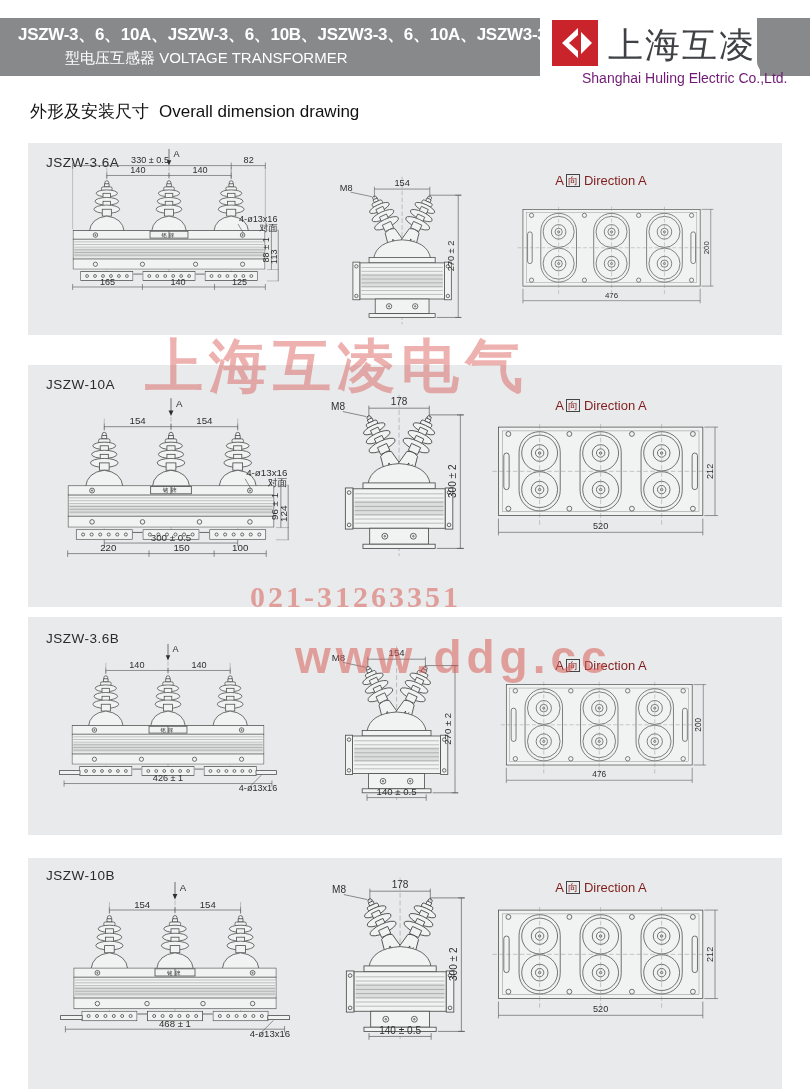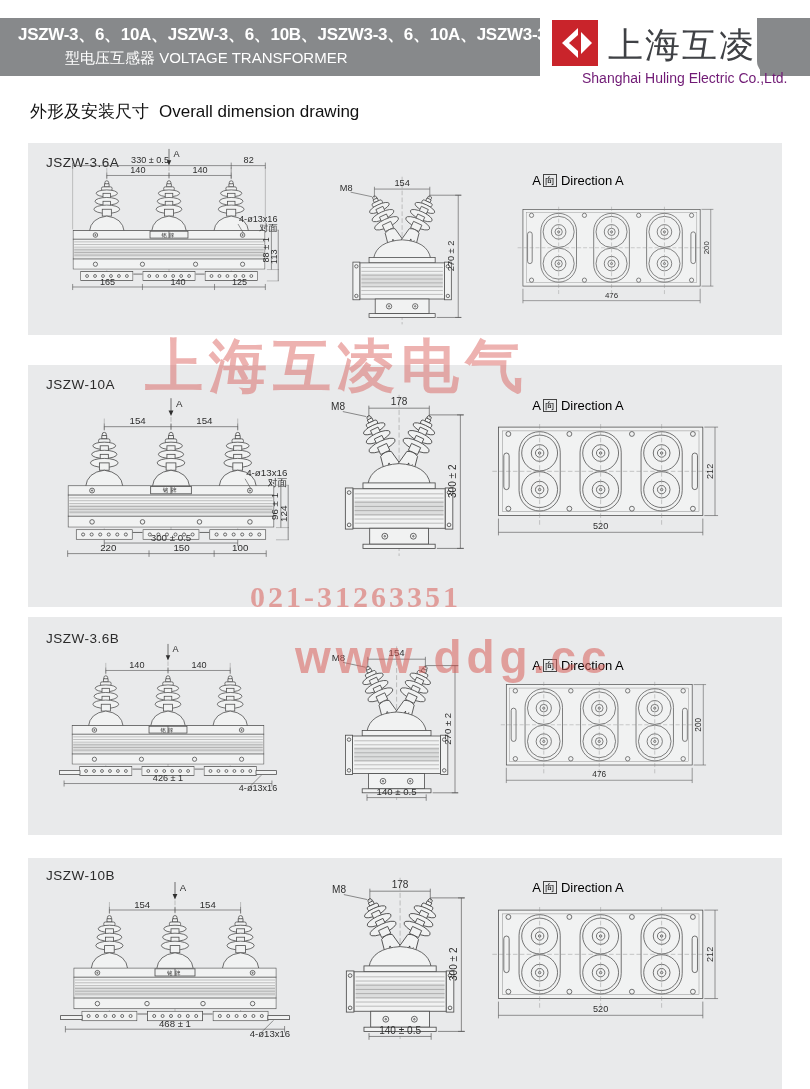--- a/index.html
+++ b/index.html
@@ -13,21 +13,21 @@
   .logo-mark{position:absolute;left:552px;top:20px;width:46px;height:46px;background:#c9242b;}
   .logo-cn{position:absolute;left:608px;top:22px;font-size:35px;color:#3f4145;letter-spacing:2px;white-space:nowrap;}
   .logo-en{position:absolute;left:543px;top:70px;font-size:14px;color:#701a75;white-space:nowrap;margin-left:39px;}
   
   .sec-title{position:absolute;left:30px;top:100px;width:752px;font-size:17px;color:#111;padding-bottom:20px;border-bottom:2px solid #333;white-space:nowrap;}
   .sec-title .en{margin-left:10px;}
   
   .panel{position:absolute;left:28px;width:754px;background:#e9eaeb;}
   .model{position:absolute;font-size:13.5px;color:#2b2b2b;letter-spacing:0.5px;white-space:nowrap;}
   .art{position:absolute;}
-  .dirttl{position:absolute;left:400px;width:300px;text-align:center;font-size:13px;color:#000000;white-space:nowrap;}
+  .dirttl{position:absolute;left:423px;width:300px;text-align:center;font-size:13px;color:#7f1d1d;white-space:nowrap;}
   .dirttl .box{display:inline-block;border:1px solid #444;font-size:10px;line-height:11px;padding:0 1px;margin:0 4px 0 2px;vertical-align:1px;}
   
   .wm{position:absolute;font-weight:bold;white-space:nowrap;z-index:6;}
   .wm1{left:145px;top:328px;font-size:58px;letter-spacing:6px;color:rgba(217,95,90,0.48);}
   .wm2{left:250px;top:580px;font-size:30px;letter-spacing:3px;color:rgba(217,95,90,0.55);font-family:Liberation Serif, serif;}
   .wm3{left:295px;top:630px;font-size:46px;letter-spacing:5px;color:rgba(217,95,90,0.55);}
   
   svg text{font-family:"Liberation Sans",sans-serif;font-size:12px;fill:#2e2e2e;}
   .ln{stroke:#4b4b4b;stroke-width:1;fill:none;}
   .fl{stroke:#4b4b4b;stroke-width:1;fill:#f1f2f2;}

